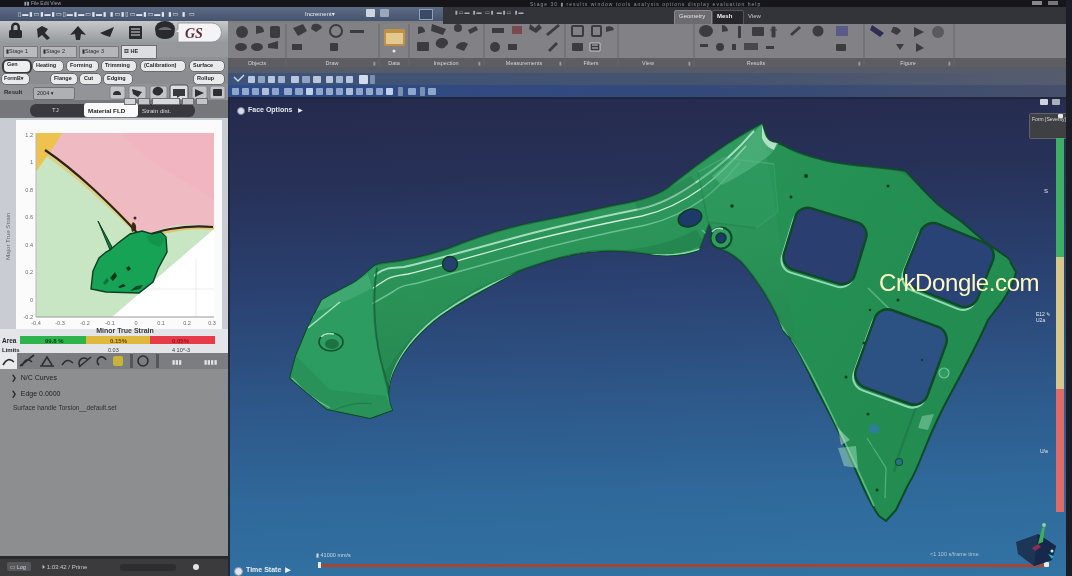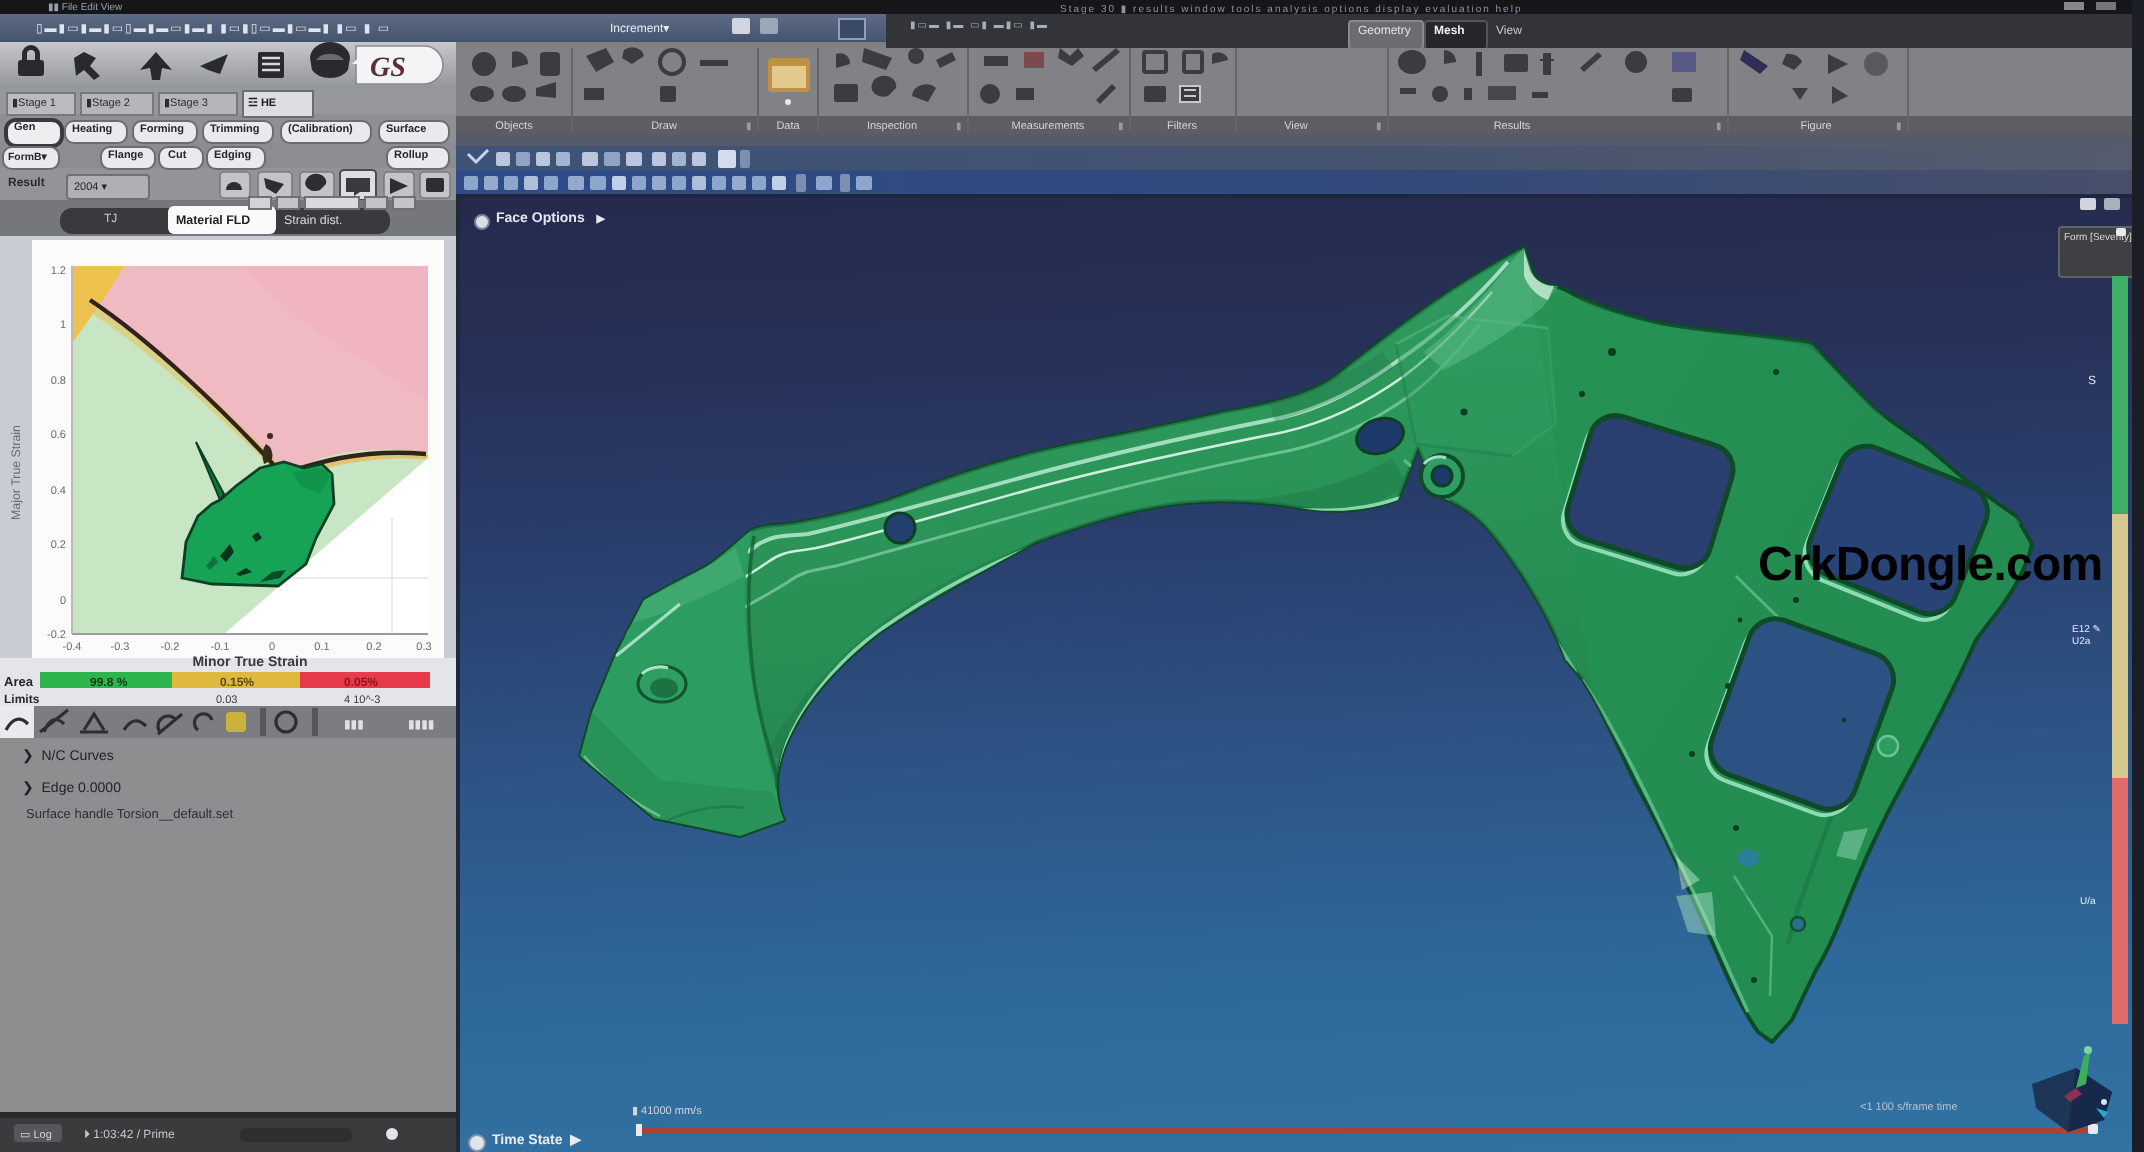--- a/index.html
+++ b/index.html
@@ -380,21 +380,21 @@
     <circle cx="888" cy="186" r="1.5"></circle>
       <circle cx="922" cy="360" r="1.2"></circle>
     <circle cx="877" cy="490" r="1.5"></circle>
       <circle cx="868" cy="414" r="1.5"></circle>
   </g>
 
   <path d="M712,176 C726,165 742,149 758,128 L762,124 L766,136 C768,141 773,143 779,143 L771,154 C753,168 734,179 722,185 Z" fill="#5bbc89" opacity="0.55"></path>
   <path d="M762,125 L765,135 C767,140 772,143 777,143 L774,150 C768,148 764,143 762,138 Z" fill="#cdeeda" opacity="0.8"></path>
 </svg>
 
-<div class="tx" style="left:879px;top:269px;font-size:24px;font-weight:bold;color:#000000;letter-spacing:-0.4px;font-family:'Liberation Sans',sans-serif;">CrkDongle.com</div>
+<div class="tx" style="left:879px;top:269px;font-size:24px;font-weight:normal;color:#fef9c3;letter-spacing:-0.4px;font-family:'Liberation Sans',sans-serif;">CrkDongle.com</div>
 
 <div class="abs" style="left:237px;top:107px;width:6px;height:6px;border-radius:50%;background:#d8dee8;border:1px solid #7a8298;"></div>
 <div class="tx" style="left:248px;top:106px;font-size:7px;color:#e4e8f0;font-weight:bold;">Face Options&nbsp;&nbsp;&nbsp;<span style="font-size:5.5px;">▶</span></div>
 
 <div class="abs" style="left:1040px;top:99px;width:8px;height:6px;background:#cfd4dc;border-radius:1px;"></div>
 <div class="abs" style="left:1052px;top:99px;width:8px;height:6px;background:#aab0ba;border-radius:1px;"></div>
 
 <div class="abs" style="left:1029px;top:113px;width:37px;height:24px;background:#3e4044;border:1px solid #606268;border-radius:2px;"></div>
 <div class="tx" style="left:1032px;top:116px;font-size:5px;color:#d8dade;">Form [Severity]</div>
 <div class="abs" style="left:1058px;top:114px;width:5px;height:4px;background:#e8eaee;border-radius:1px;"></div>

